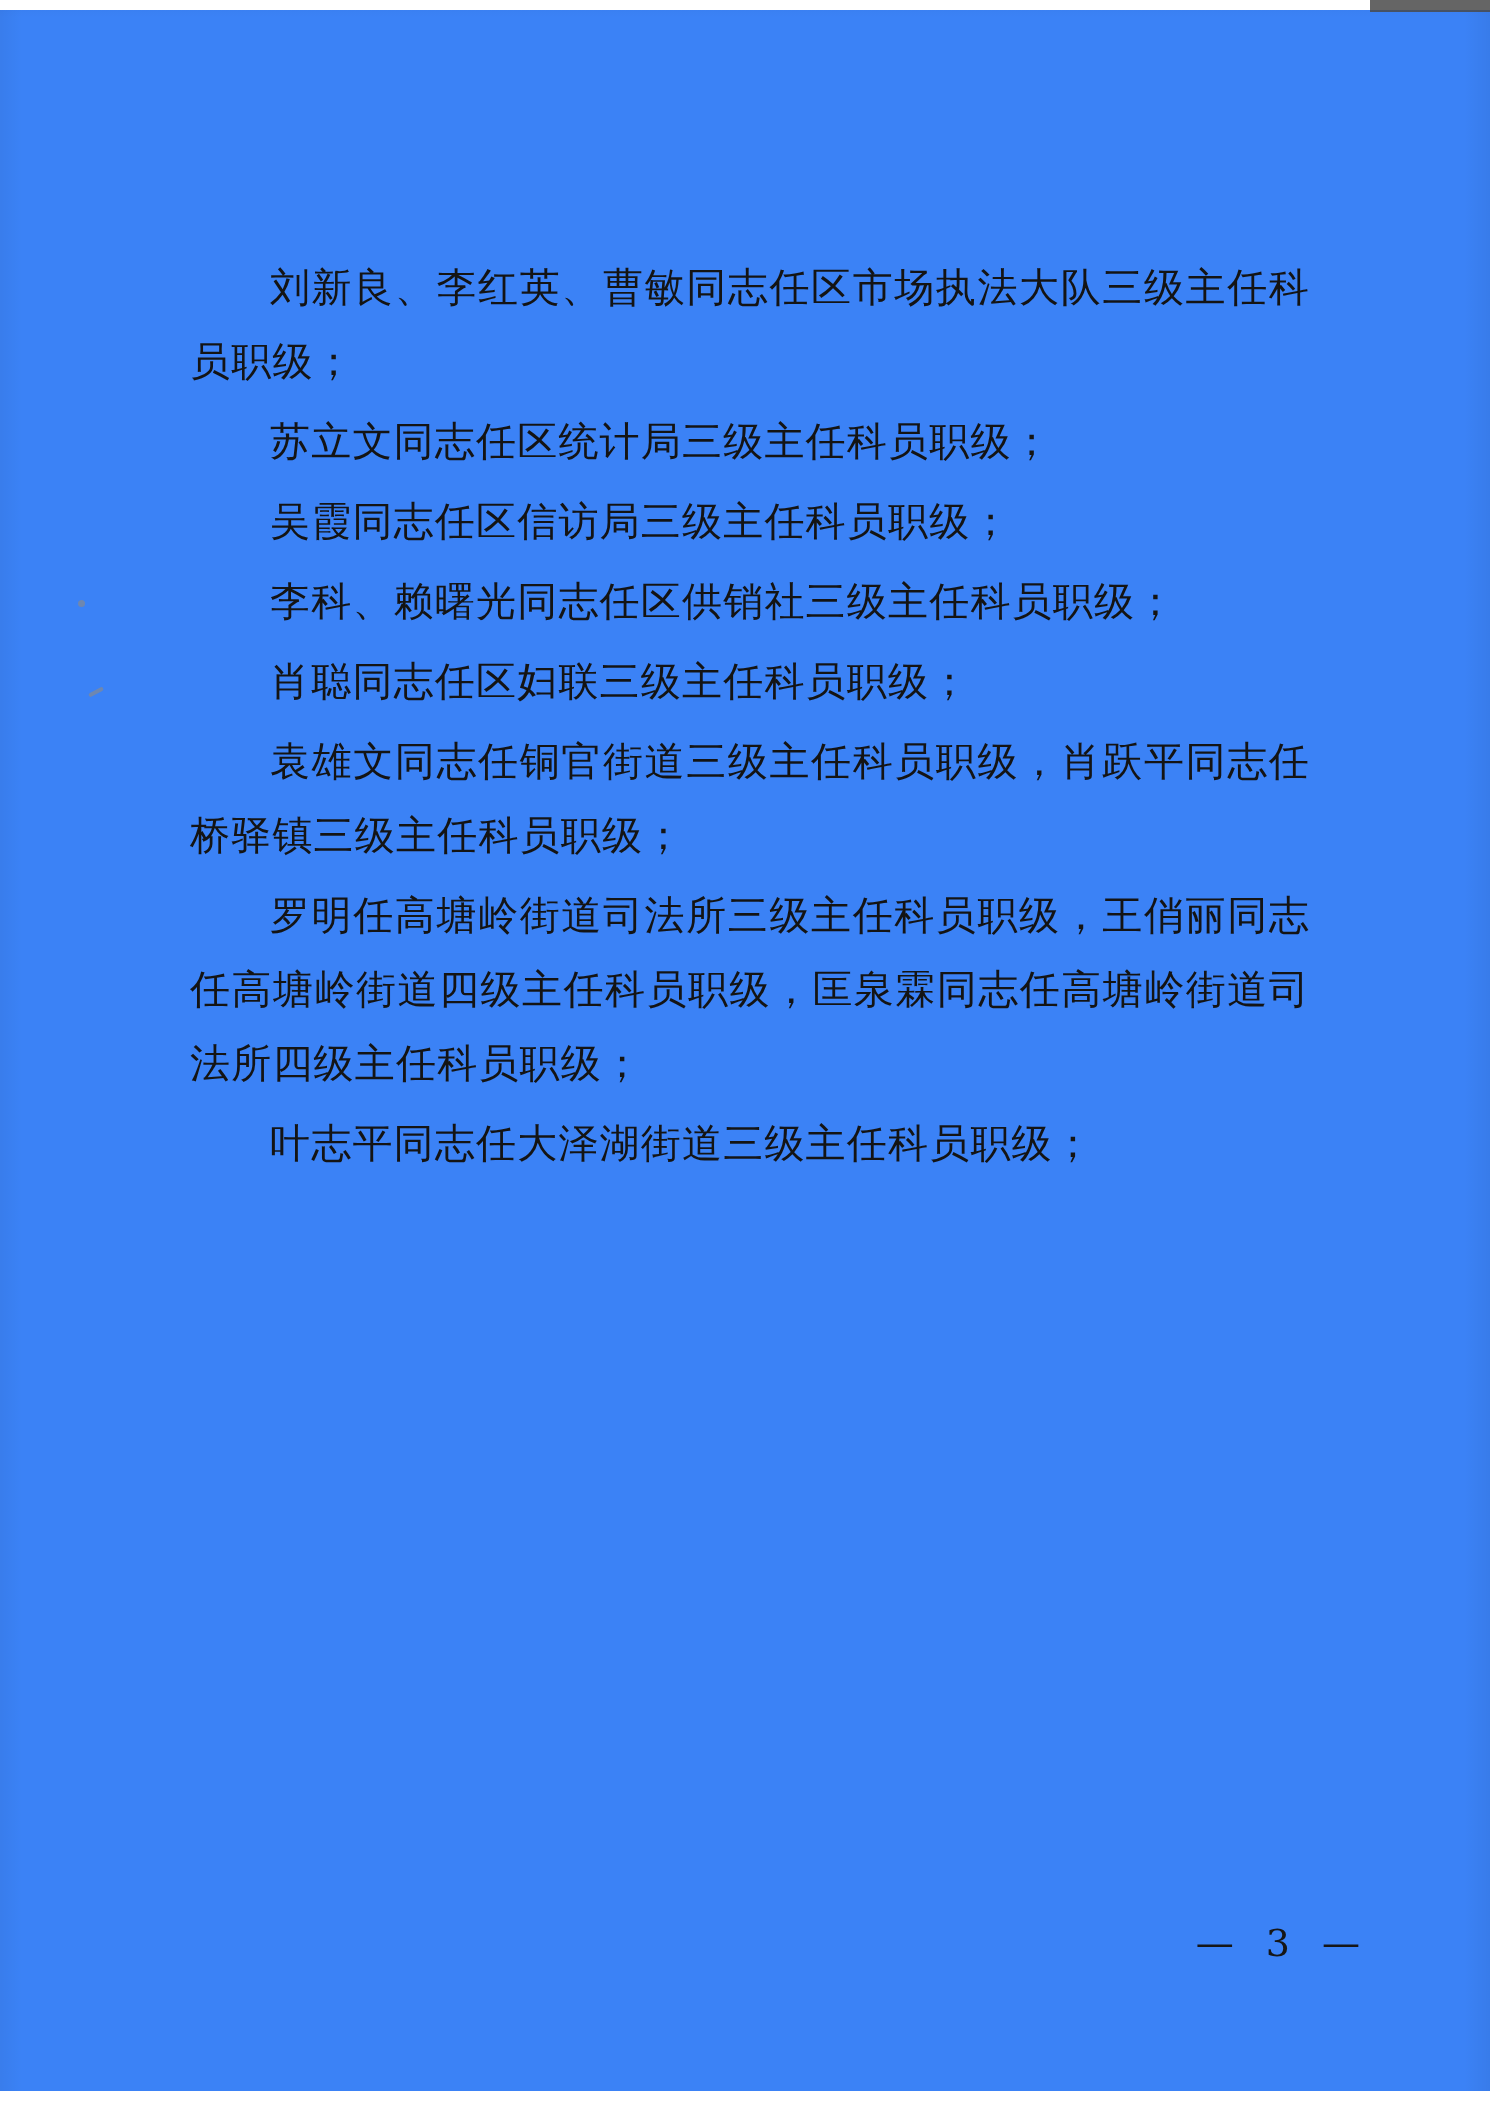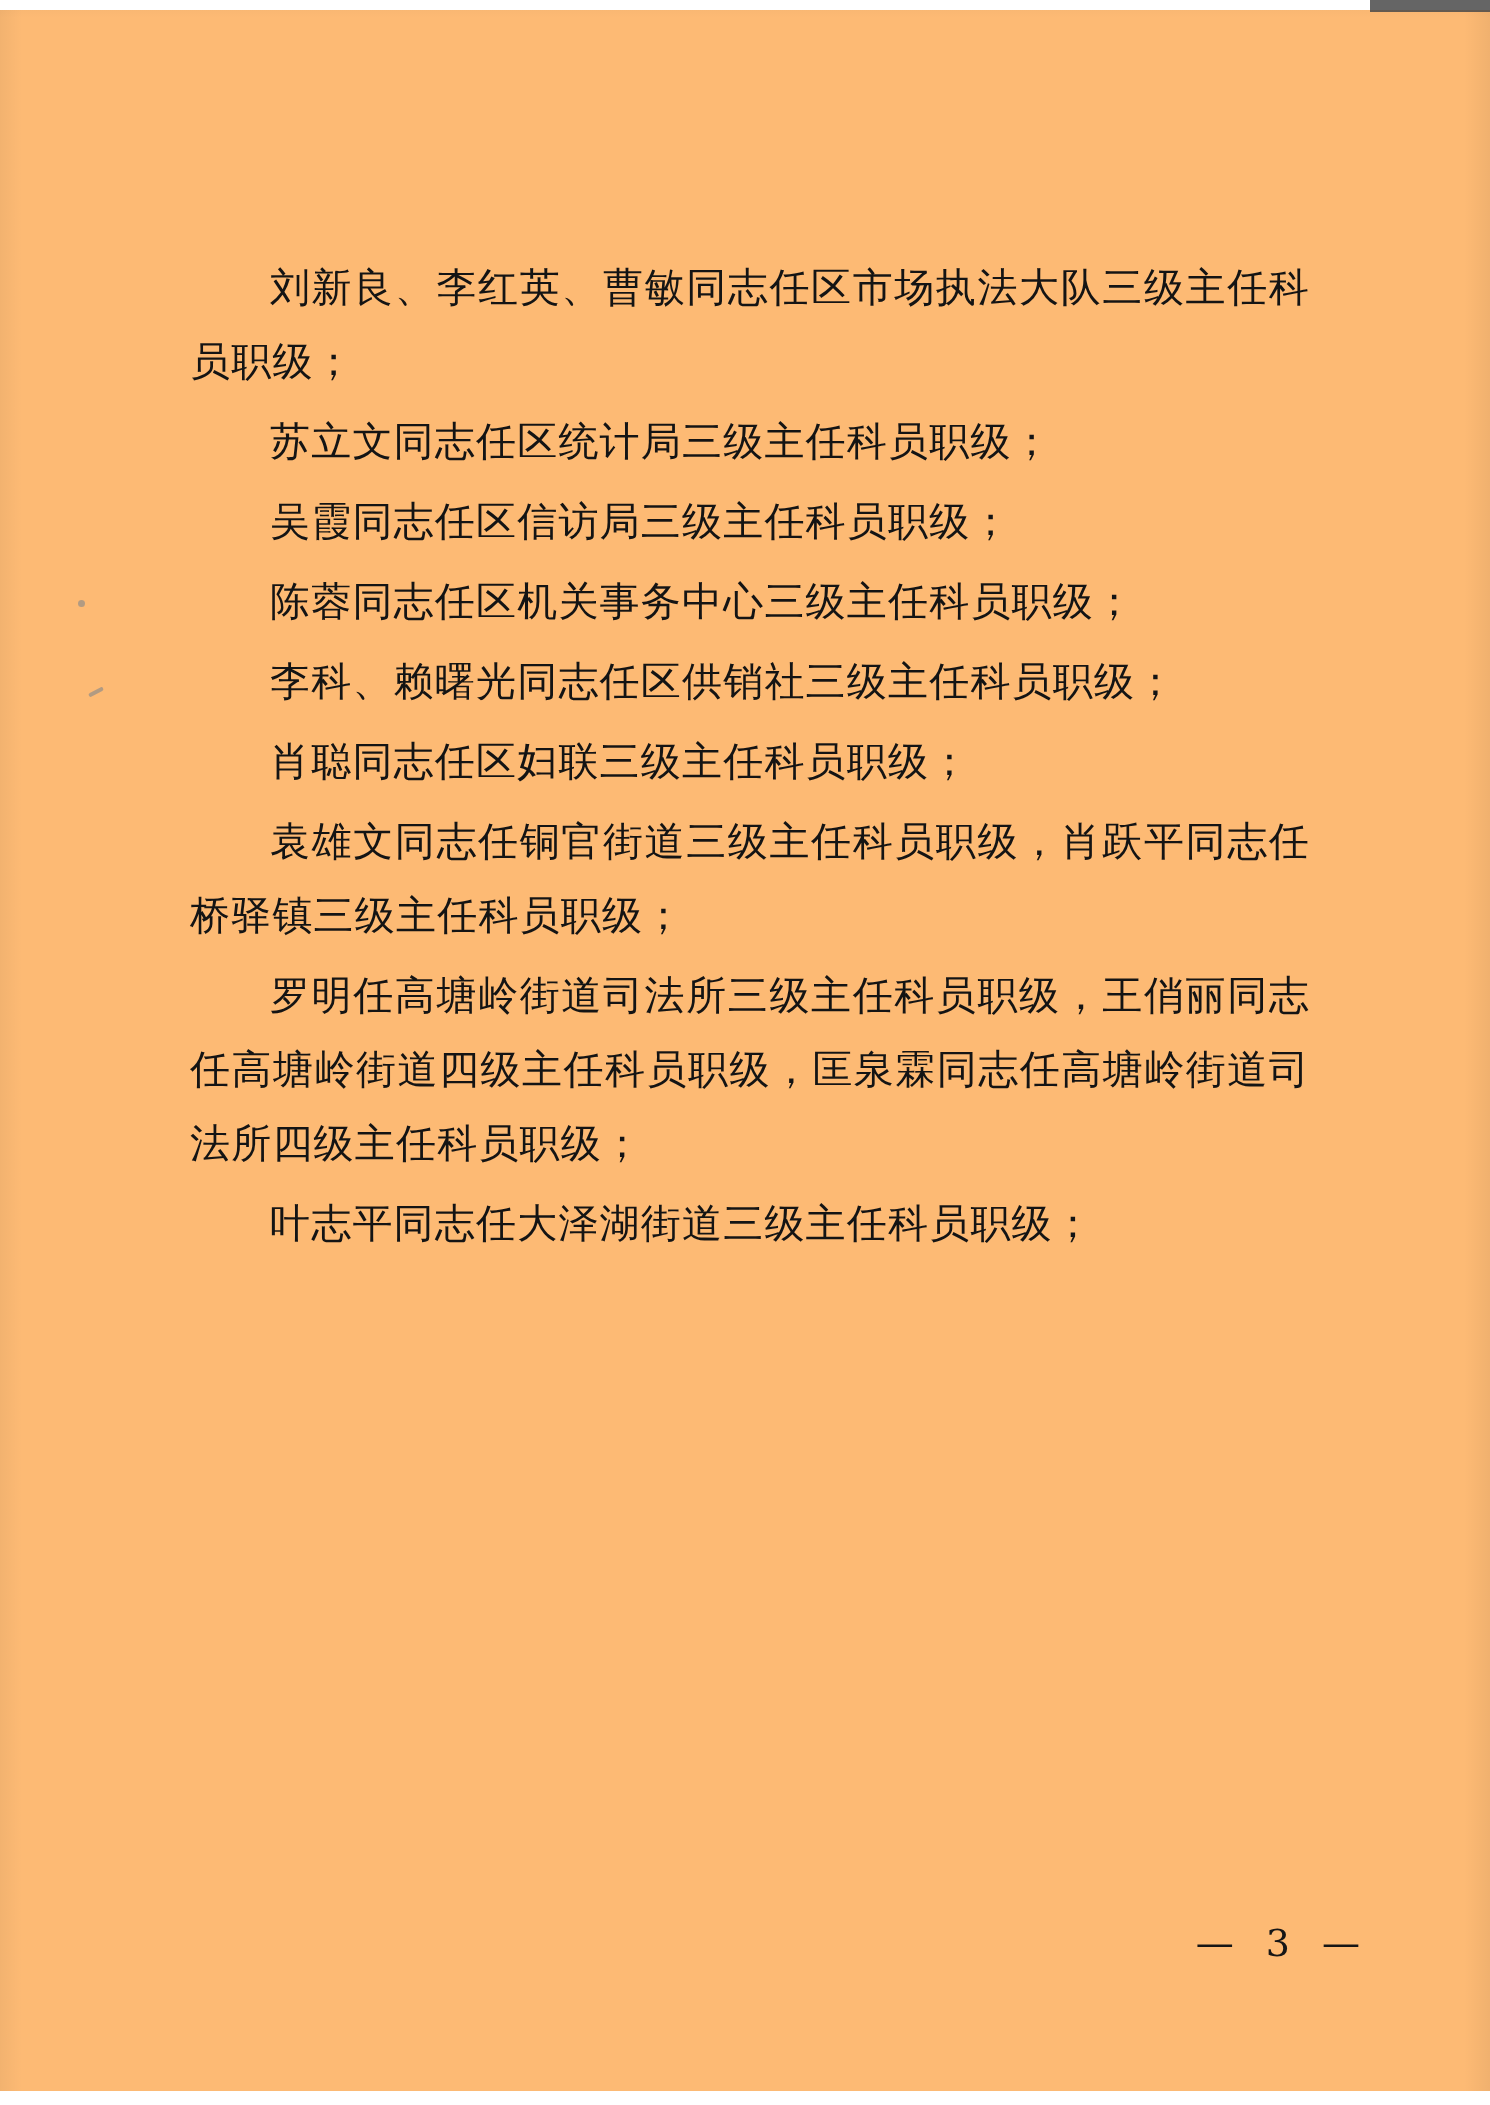--- a/index.html
+++ b/index.html
@@ -7,21 +7,21 @@
     padding: 0;
     background: #ffffff;
   }
   body {
     font-family: "DejaVu Serif", "Liberation Serif", serif;
   }
   #page {
     position: relative;
     width: 1490px;
     height: 2105px;
-    background: #fdba74;
+    background: #3b82f6;
     overflow: hidden;
   }
   
   #page::before {
     content: "";
     position: absolute;
     inset: 0;
     background:
       linear-gradient(90deg, rgba(0,0,0,0.045) 0px, rgba(0,0,0,0.0) 22px),
       linear-gradient(180deg, rgba(0,0,0,0.035) 0px, rgba(0,0,0,0.0) 18px),
@@ -117,21 +117,20 @@
   <div class="scan-edge-top"></div>
   <div class="scan-corner"></div>
 
   <div class="speck" id="speck1"></div>
   <div class="speck" id="speck2"></div>
 
   <div id="doc-body">
     <p class="para">刘新良、李红英、曹敏同志任区市场执法大队三级主任科员职级；</p>
     <p class="para">苏立文同志任区统计局三级主任科员职级；</p>
     <p class="para">吴霞同志任区信访局三级主任科员职级；</p>
-    <p class="para">陈蓉同志任区机关事务中心三级主任科员职级；</p>
     <p class="para">李科、赖曙光同志任区供销社三级主任科员职级；</p>
     <p class="para">肖聪同志任区妇联三级主任科员职级；</p>
     <p class="para multi">袁雄文同志任铜官街道三级主任科员职级，肖跃平同志任桥驿镇三级主任科员职级；</p>
     <p class="para multi">罗明任高塘岭街道司法所三级主任科员职级，王俏丽同志任高塘岭街道四级主任科员职级，匡泉霖同志任高塘岭街道司法所四级主任科员职级；</p>
     <p class="para">叶志平同志任大泽湖街道三级主任科员职级；</p>
   </div>
 
   <div id="page-number">— 3 —</div>
 
   <div class="scan-bottom"></div>

